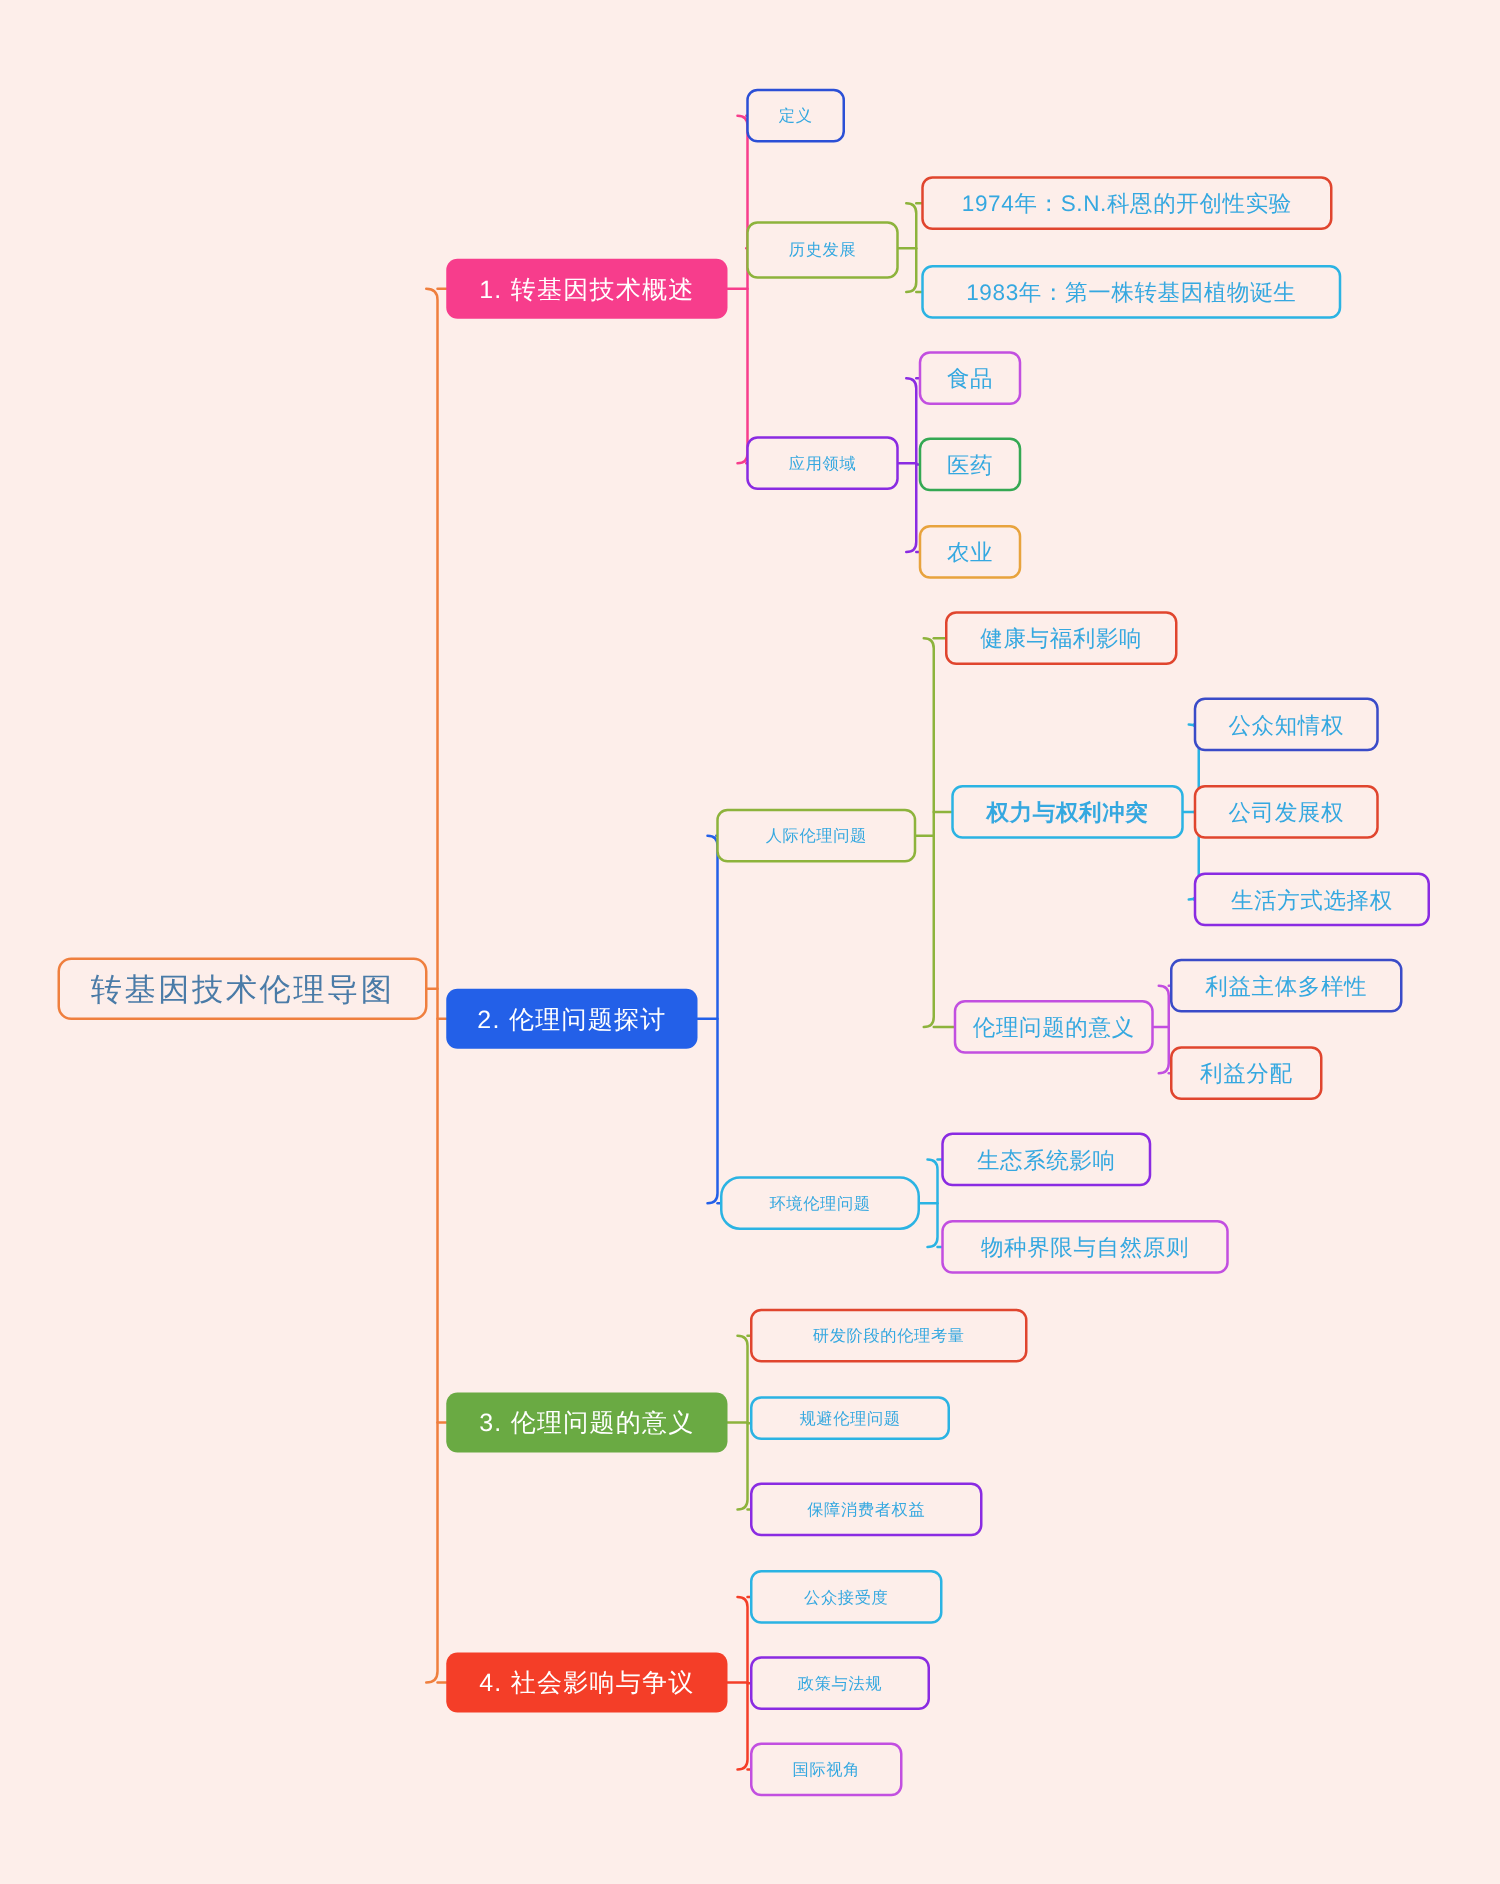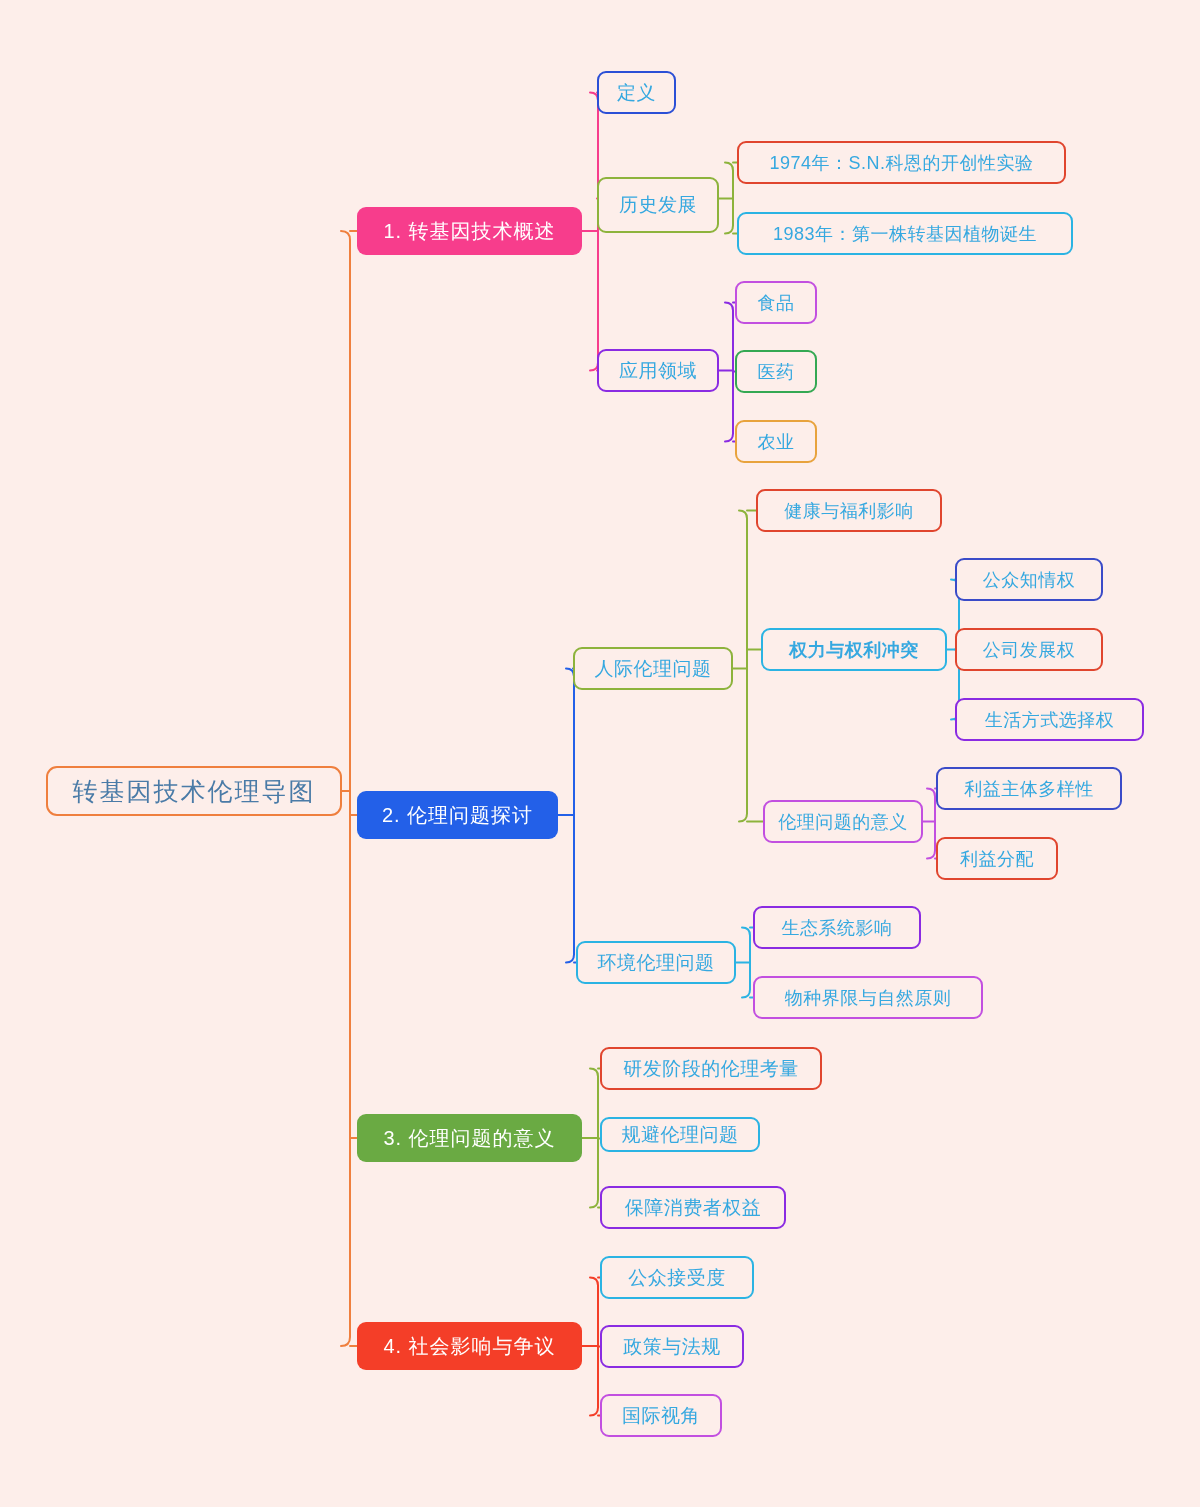--- a/index.html
+++ b/index.html
@@ -47,21 +47,21 @@
     letter-spacing: 2px;
   }
   .node-l1 {
     border: none;
     border-radius: 9px;
     color: #ffffff;
     font-size: 20px;
     letter-spacing: 1px;
   }
   .node-l2 {
-    font-size: 19px;
+    font-size: 13px;
   }
   .node-l3 {
     font-size: 18px;
   }
 </style>
 </head>
 <body>
 
 <div id="mindmap-root">
   <svg class="map-canvas" id="connector-layer" viewBox="0 0 1200 1507">
@@ -121,21 +121,21 @@
   <div id="node-layer">
       <div class="node-box node-root" style="left: 46px; top: 766px; width: 296px; height: 50px; border-color: rgb(239, 127, 62);">
         <span>转基因技术伦理导图</span>
       </div>
       <div class="node-box node-l1" style="left: 357px; top: 207px; width: 225px; height: 48px; background: rgb(247, 61, 140);">
         <span>1. 转基因技术概述</span>
       </div>
       <div class="node-box node-l2" style="left: 597px; top: 71px; width: 79px; height: 43px; border-color: rgb(43, 79, 214);">
         <span>定义</span>
       </div>
-      <div class="node-box node-l2" style="left: 597px; top: 177px; width: 122px; height: 56px; border-color: rgb(141, 179, 60);">
+      <div class="node-box node-l2" style="left: 597px; top: 177px; width: 122px; height: 46px; border-color: rgb(141, 179, 60);">
         <span>历史发展</span>
       </div>
       <div class="node-box node-l3" style="left: 737px; top: 141px; width: 329px; height: 43px; border-color: rgb(224, 69, 46); text-align: right;">
         <span>1974年：S.N.科恩的开创性实验</span>
       </div>
       <div class="node-box node-l3" style="left: 737px; top: 212px; width: 336px; height: 43px; border-color: rgb(43, 179, 227);">
         <span>1983年：第一株转基因植物诞生</span>
       </div>
       <div class="node-box node-l2" style="left: 597px; top: 349px; width: 122px; height: 43px; border-color: rgb(138, 43, 226);">
         <span>应用领域</span>
@@ -172,21 +172,21 @@
       </div>
       <div class="node-box node-l3" style="left: 763px; top: 800px; width: 160px; height: 43px; border-color: rgb(194, 79, 224);">
         <span>伦理问题的意义</span>
       </div>
       <div class="node-box node-l3" style="left: 936px; top: 767px; width: 186px; height: 43px; border-color: rgb(58, 75, 200);">
         <span>利益主体多样性</span>
       </div>
       <div class="node-box node-l3" style="left: 936px; top: 837px; width: 122px; height: 43px; border-color: rgb(224, 69, 46);">
         <span>利益分配</span>
       </div>
-      <div class="node-box node-l2" style="left: 576px; top: 941px; width: 160px; height: 43px; border-color: rgb(43, 179, 227);">
+      <div class="node-box node-l2" style="left: 576px; top: 941px; width: 160px; height: 43px; border-color: rgb(43, 179, 227); border-radius: 16px;">
         <span>环境伦理问题</span>
       </div>
       <div class="node-box node-l3" style="left: 753px; top: 906px; width: 168px; height: 43px; border-color: rgb(138, 43, 226);">
         <span>生态系统影响</span>
       </div>
       <div class="node-box node-l3" style="left: 753px; top: 976px; width: 230px; height: 43px; border-color: rgb(194, 79, 224);">
         <span>物种界限与自然原则</span>
       </div>
       <div class="node-box node-l1" style="left: 357px; top: 1114px; width: 225px; height: 48px; background: rgb(106, 170, 67);">
         <span>3. 伦理问题的意义</span>

